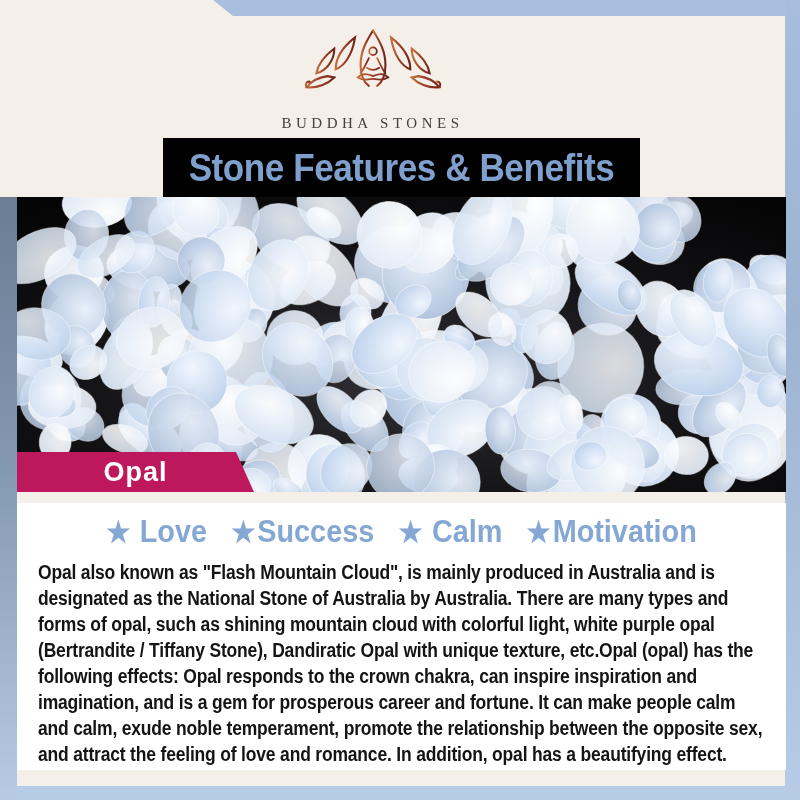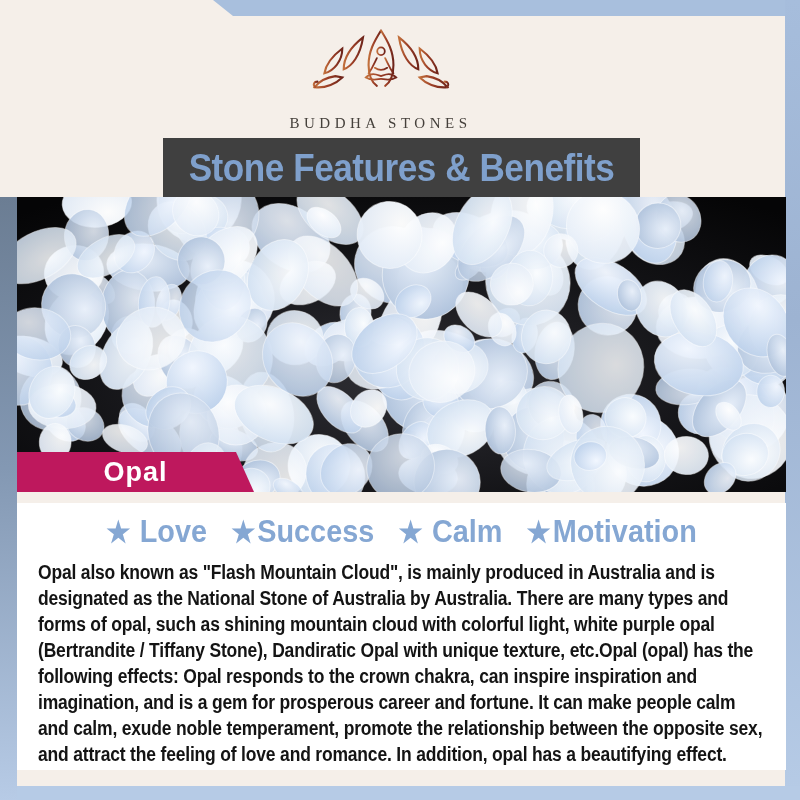--- a/index.html
+++ b/index.html
@@ -11,28 +11,28 @@
   
   .top-band{position:absolute;left:213px;top:0;width:587px;height:16px;
     background:#a8bfdd;clip-path:polygon(0 0,100% 0,100% 100%,20px 100%);}
   .right-strip{position:absolute;right:0;top:0;width:15px;height:800px;
     background:linear-gradient(180deg,#a6bddc 0%,#9db3d2 40%,#b6cbe6 100%);}
   .bottom-band{position:absolute;left:0;top:786px;width:800px;height:14px;background:#b6cbe6;}
   .left-strip{position:absolute;left:0;top:197px;width:17px;height:603px;
     background:linear-gradient(180deg,#6b7d93 0%,#8398b3 45%,#b7cbe6 100%);}
 
   
-  .logo-wrap{position:absolute;top:18px;left:16px;width:729px;text-align:center;}
+  .logo-wrap{position:absolute;top:18px;left:8px;width:729px;text-align:center;}
   .lotus{width:152px;height:90px;display:inline-block;}
   .brand-name{margin-top:3px;font-family:"Liberation Serif",serif;font-size:15px;
     letter-spacing:4.5px;color:#45403b;font-weight:500;}
 
   
   .banner{position:absolute;left:163px;top:138px;width:477px;height:59px;
-    background:#404040;display:flex;align-items:center;justify-content:center;}
+    background:#000000;display:flex;align-items:center;justify-content:center;}
   .banner-title{font-size:39px;font-weight:bold;color:#7fa0cc;white-space:nowrap;
     transform:scaleX(.9);letter-spacing:-0.5px;}
 
   
   .photo{position:absolute;left:17px;top:197px;width:769px;height:295px;background:#050507;}
   .photo svg{display:block;}
 
   
   .stone-label{position:absolute;left:17px;top:452px;width:237px;height:40px;
     background:#be185d;clip-path:polygon(0 0,219px 0,100% 100%,0 100%);

